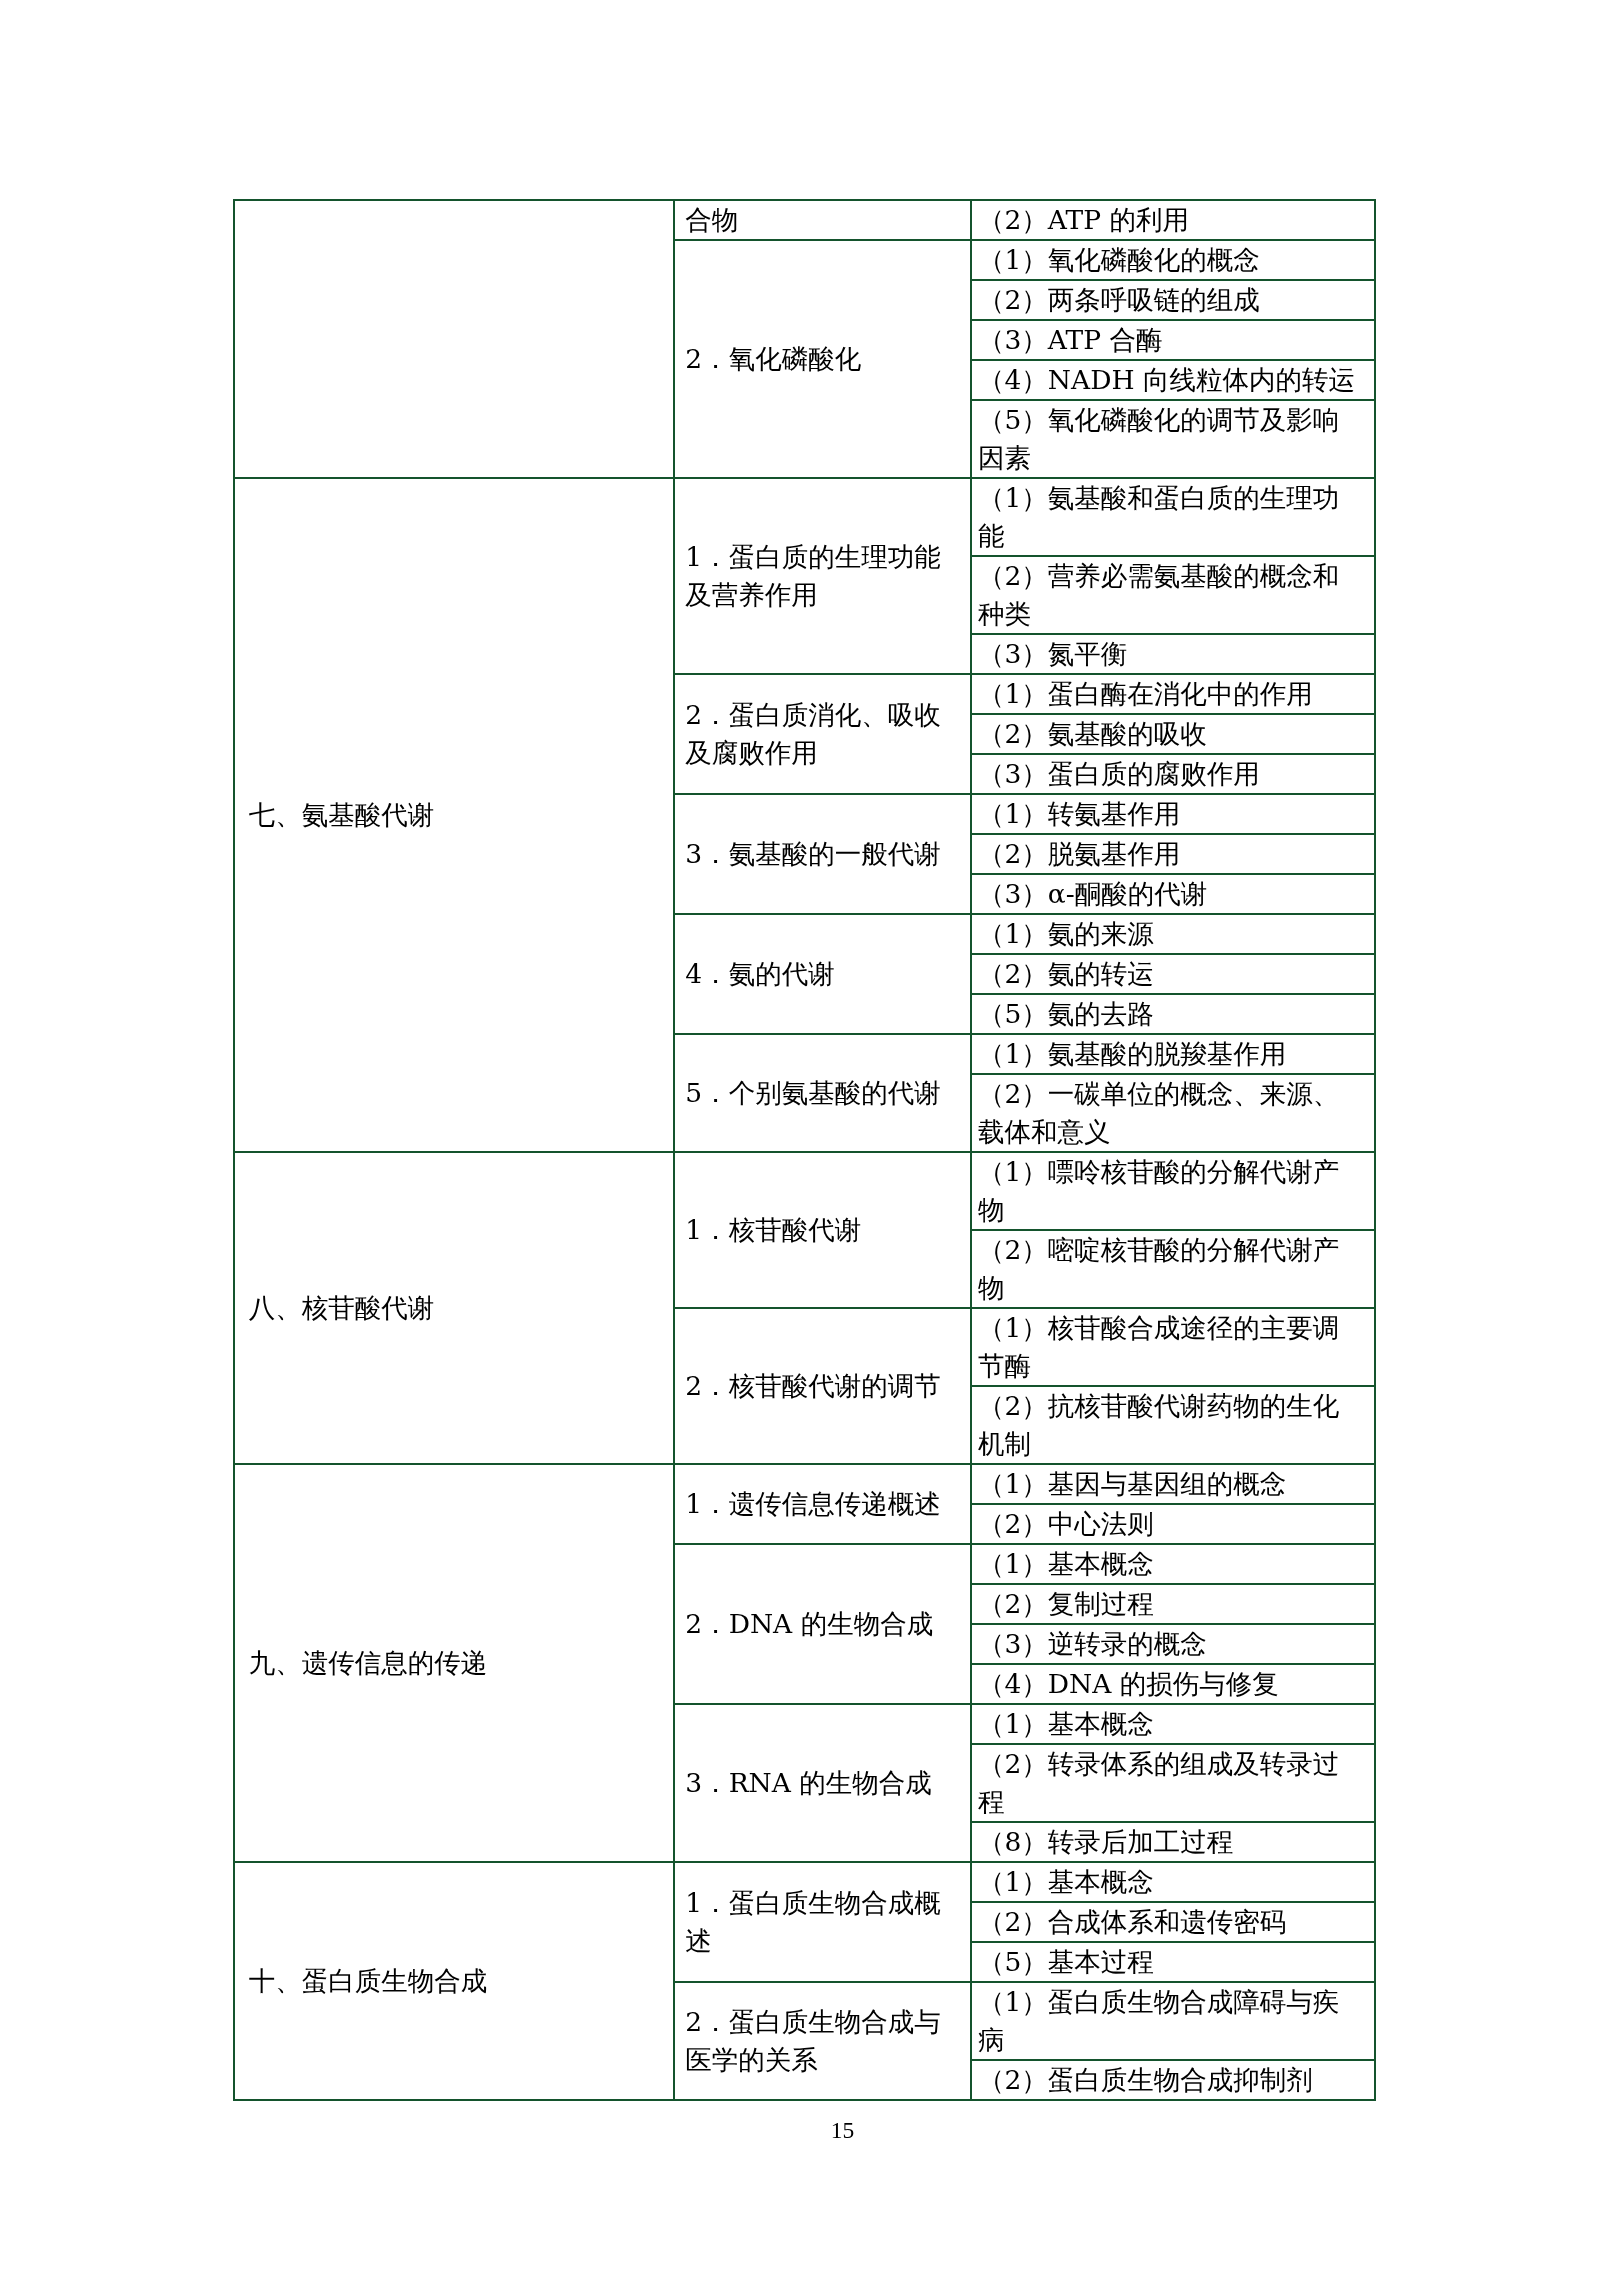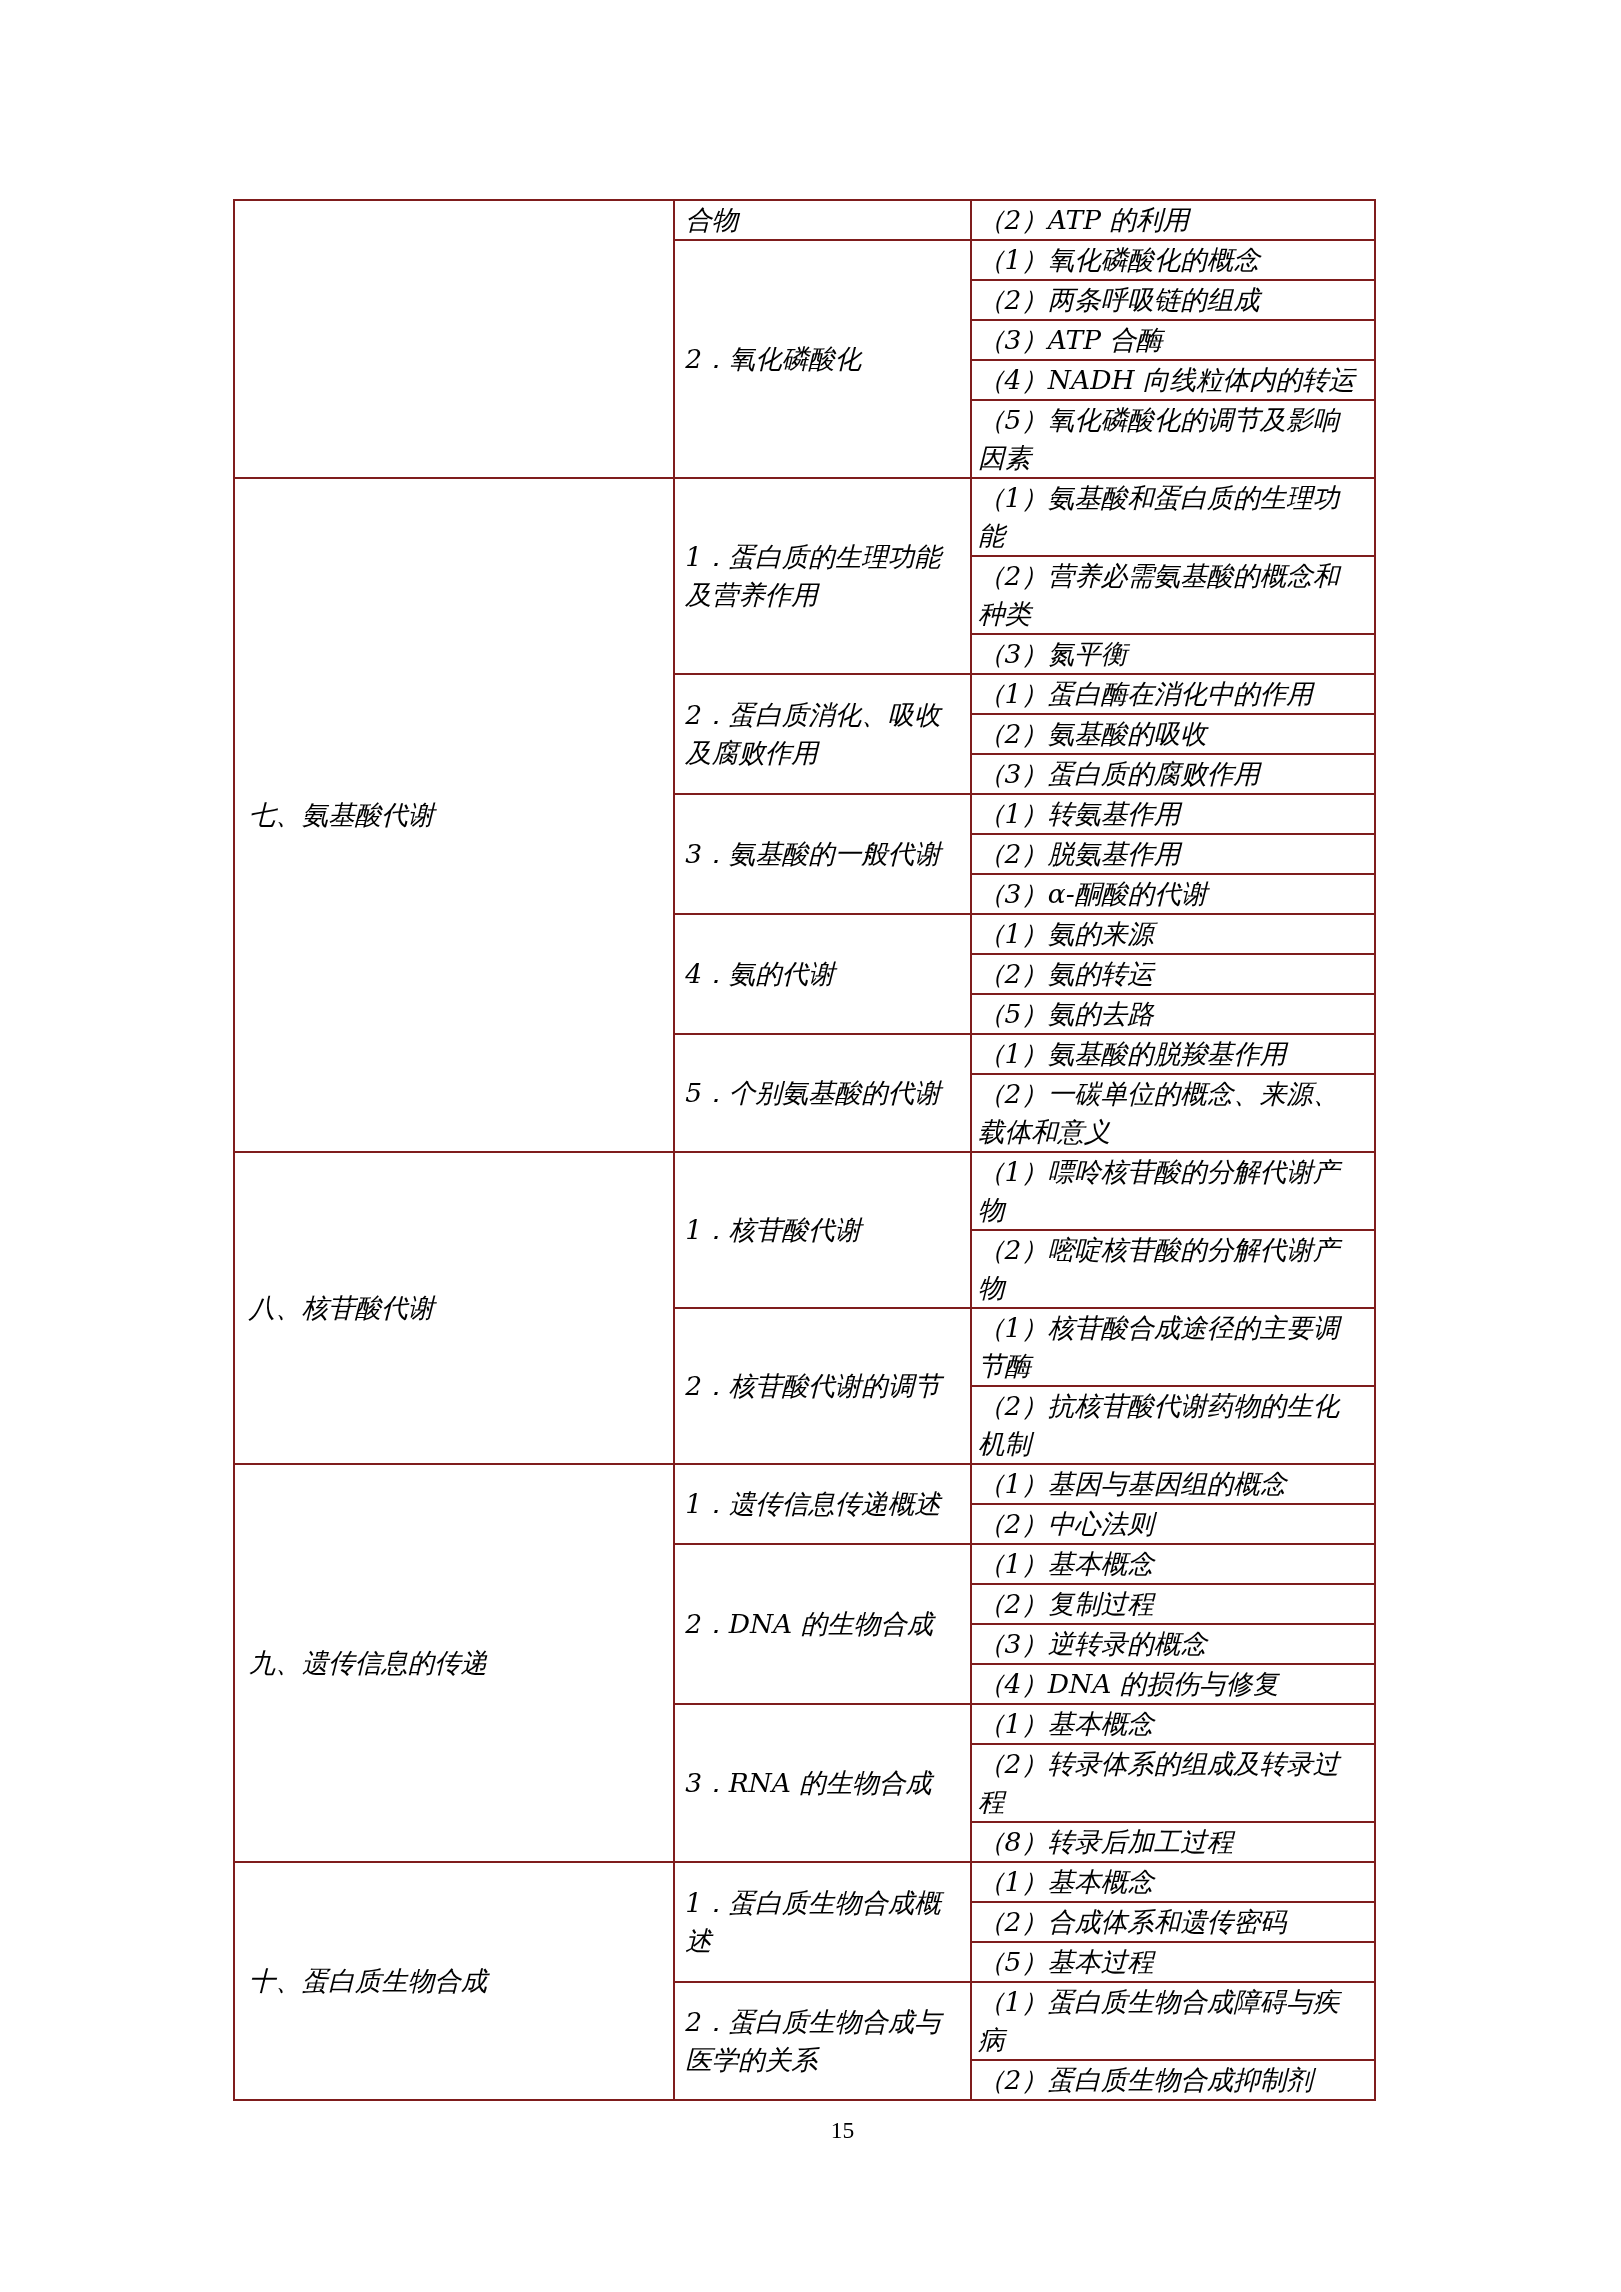--- a/index.html
+++ b/index.html
@@ -1,18 +1,18 @@
 <!DOCTYPE html>
 <html><head>
 <meta charset="utf-8">
 <style>
   html,body{margin:0;padding:0;background:#fff;}
   body{width:1621px;height:2293px;position:relative;font-family:"DejaVu Serif","Liberation Serif",serif;color:#000;}
   table{position:absolute;left:233px;top:199px;width:1142px;border-collapse:collapse;table-layout:fixed;}
-  td{border:2px solid #7f1d1d;font-size:26.5px;line-height:38px;padding:0 9.8px;vertical-align:middle;word-break:break-all;font-style:italic;}
+  td{border:2px solid #14532d;font-size:26.5px;line-height:38px;padding:0 9.8px;vertical-align:middle;word-break:break-all;}
   td.c1{width:415px;padding-left:13.7px;border-radius:16px;}
   td.c2{width:275px;}
   td.c3{width:386px;padding-left:5.9px;margin-top:27px;}
   .pnum{position:absolute;top:2117px;left:0;width:1621px;text-align:center;font-size:23.5px;font-family:"Liberation Serif",serif;margin-left:32px;}
 </style>
 </head>
 <body>
 
 <table>
   <tbody id="tbody">

